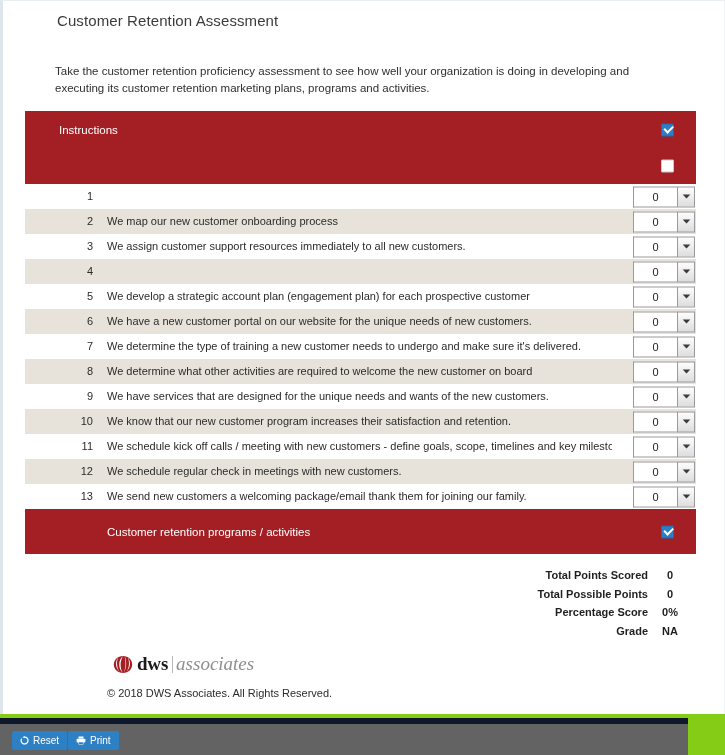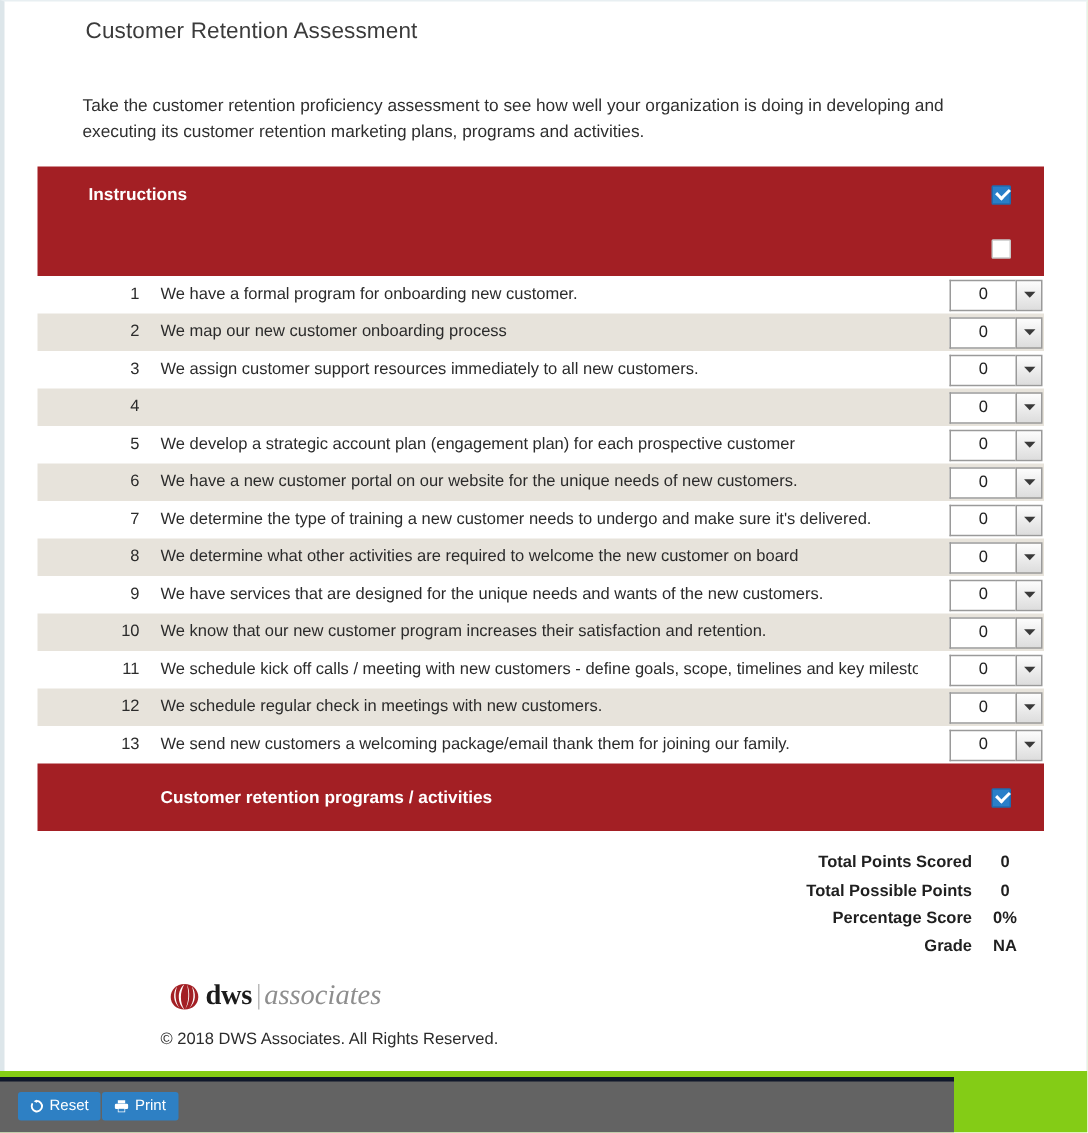--- a/index.html
+++ b/index.html
@@ -65,21 +65,21 @@
   }
   .band.instructions { height: 37px; }
   .band.section      { height: 36px; }
   .band.section-bottom { height: 45px; }
 
   .band-label {
     position: absolute;
     top: 50%;
     transform: translateY(-50%);
     font-size: 11.5px;
-    font-weight: bold;
+    font-weight: normal;
     color: #ffffff;
     white-space: nowrap;
   }
   .band.instructions .band-label { left: 34px; }
   .band.section .band-label,
   .band.section-bottom .band-label { left: 82px; }
 
   
   .cbox {
     position: absolute;
@@ -228,23 +228,23 @@
     left: 104px; top: 686px;
     font-size: 11px;
     color: #2b2b2b;
     white-space: nowrap;
   }
 
   
   .toolbar {
     position: absolute;
     left: 0; top: 718px;
-    width: 636px; height: 37px;
+    width: 688px; height: 37px;
     background: #636363;
-    border-top: 3px solid #0f172a;
+    border-top: 6px solid #0f172a;
   }
   .tbtn {
     position: absolute;
     top: 7px;
     height: 19px;
     background: #2e80c4;
     color: #ffffff;
     font-size: 10px;
     display: flex;
     align-items: center;
@@ -278,21 +278,20 @@
         <span class="cbox checked"></span>
       </div>
 
       <div class="band section">
         <span class="cbox unchecked"></span>
       </div>
 
       <div id="question-rows">
           <div class="qrow">
             <span class="qnum">1</span>
-            <span class="qtext">We have a formal program for onboarding new customer.</span>
             <span class="ddl">
               <span class="ddl-value">0</span>
               <span class="ddl-arrow">
                 <svg width="9" height="6" viewBox="0 0 9 6">
                   <path d="M0.7 1 L4.5 5 L8.3 1 Z" fill="#3a3a3a"></path>
                 </svg>
               </span>
             </span>
           </div>
           <div class="qrow alt">

